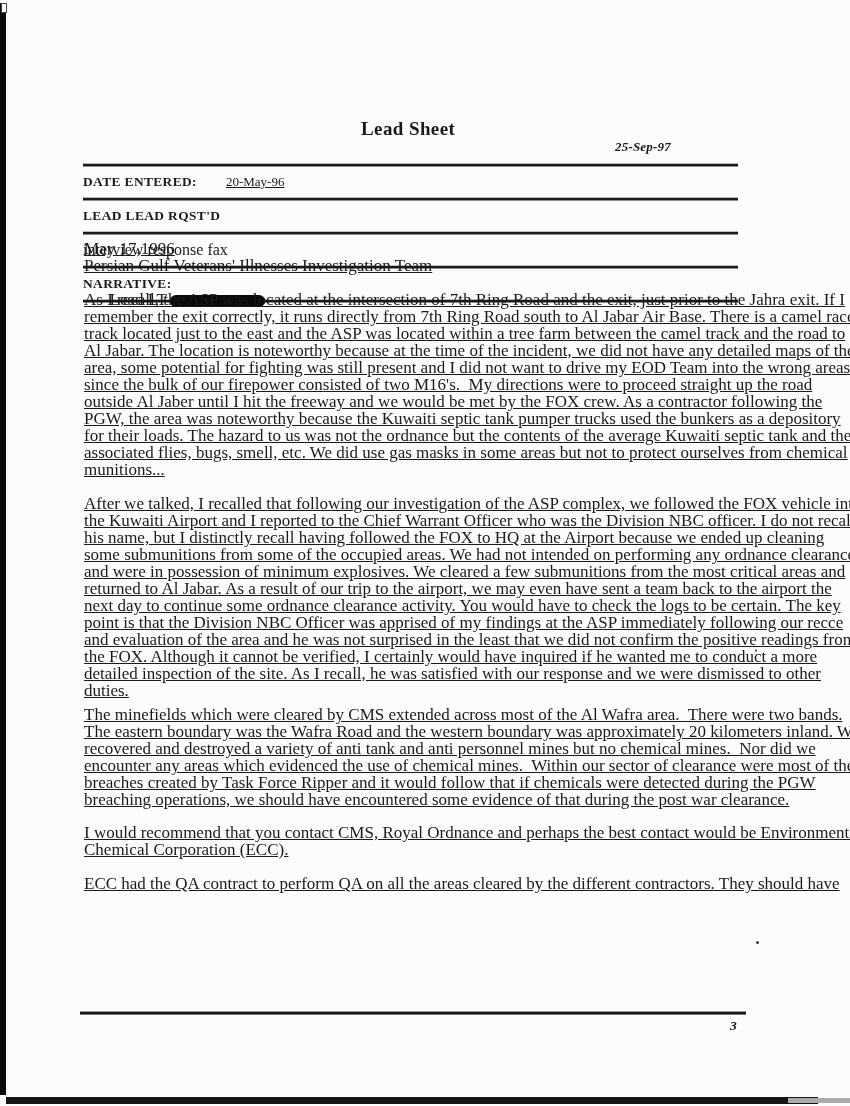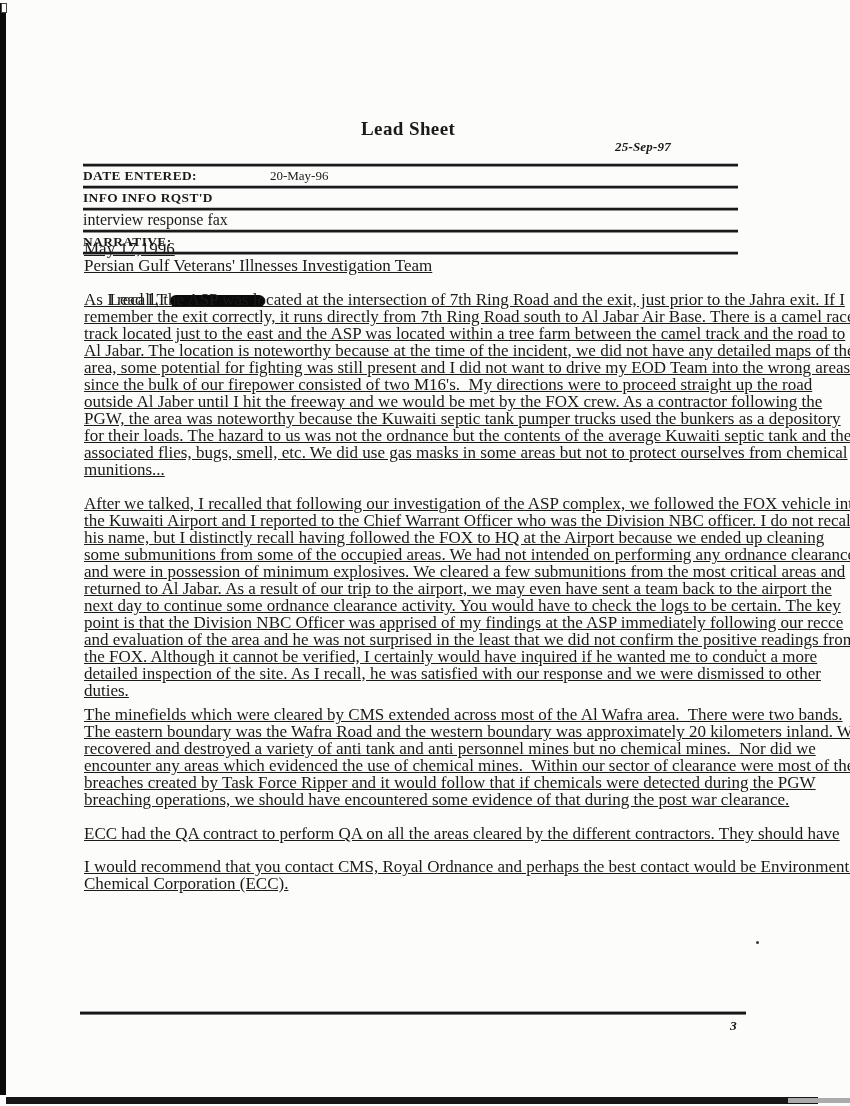--- a/index.html
+++ b/index.html
@@ -14,23 +14,23 @@
   .art-bottom-bar{position:absolute;left:6px;top:1097px;width:812px;height:7px;background:#161616;}
   .art-bottom-fade{position:absolute;left:788px;top:1098px;width:62px;height:5px;background:#ababab;}
   .art-speck-1{position:absolute;left:756px;top:941px;width:3px;height:3px;background:#3a3a3a;border-radius:50%;}
   .art-speck-2{position:absolute;left:755px;top:649px;width:2px;height:3px;background:#666;border-radius:50%;}
   
   .title{position:absolute;left:361px;top:118px;font-size:19px;font-weight:700;letter-spacing:.4px;}
   .docdate{position:absolute;left:615px;top:139px;font-size:13px;font-style:italic;font-weight:600;letter-spacing:.2px;}
   
   .meta{position:absolute;left:83px;top:163px;width:655px;}
   .hr{height:4px;background:linear-gradient(to bottom,#bdbdbd 0,#bdbdbd 1px,#1a1a1a 1px,#1a1a1a 3px,#8d8d8d 3px,#8d8d8d 4px);}
-  .mrow{height:18px;display:flex;align-items:center;gap:44px;}
+  .mrow{height:30px;display:flex;align-items:center;}
   .lbl{font-weight:700;font-size:13.4px;letter-spacing:.4px;}
-  .mval{margin-left:29px;font-size:13px;}
+  .mval{margin-left:29px;font-size:13px;text-decoration:underline;}
   .plain{font-size:16px;}
   
   .lbody{position:absolute;left:84px;top:240px;width:690px;font-size:17px;line-height:17px;text-decoration:underline;}
   .aline{height:17px;white-space:pre;}
   .redact{display:inline-block;height:12px;background:#0a0a0a;border-radius:6px;vertical-align:-2px;}
   .redact-a{width:141px;margin-left:2px;}
   .redact-b{width:95px;margin-left:3px;}
   .para{white-space:pre;}
   .p2{margin-top:0;}
   .p3{margin-top:17px;}
@@ -58,21 +58,21 @@
   <div class="docdate">25-Sep-97</div>
 
   <div class="meta">
     <div class="hr"></div>
     <div class="mrow">
       <span class="lbl">DATE ENTERED:</span>
       <span class="mval">20-May-96</span>
     </div>
     <div class="hr"></div>
     <div class="mrow">
-      <span class="lbl">INFO INFO RQST'D</span>
+      <span class="lbl">LEAD LEAD RQST'D</span>
     </div>
     <div class="hr"></div>
     <div class="mrow">
       <span class="plain">interview response fax</span>
     </div>
     <div class="hr"></div>
     <div class="mrow">
       <span class="lbl">NARRATIVE:</span>
     </div>
     <div class="hr"></div>
@@ -106,21 +106,21 @@
 and evaluation of the area and he was not surprised in the least that we did not confirm the positive readings from
 the FOX. Although it cannot be verified, I certainly would have inquired if he wanted me to conduct a more
 detailed inspection of the site. As I recall, he was satisfied with our response and we were dismissed to other
 duties.</div>
     <div class="para p4">The minefields which were cleared by CMS extended across most of the Al Wafra area.  There were two bands.
 The eastern boundary was the Wafra Road and the western boundary was approximately 20 kilometers inland. We
 recovered and destroyed a variety of anti tank and anti personnel mines but no chemical mines.  Nor did we
 encounter any areas which evidenced the use of chemical mines.  Within our sector of clearance were most of the
 breaches created by Task Force Ripper and it would follow that if chemicals were detected during the PGW
 breaching operations, we should have encountered some evidence of that during the post war clearance.</div>
-    <div class="para p6">ECC had the QA contract to perform QA on all the areas cleared by the different contractors. They should have</div>
     <div class="para p5">I would recommend that you contact CMS, Royal Ordnance and perhaps the best contact would be Environmental
 Chemical Corporation (ECC).</div>
+    <div class="para p6">ECC had the QA contract to perform QA on all the areas cleared by the different contractors. They should have</div>
   </div>
 
   <div class="footrule"></div>
   <div class="pagenum">3</div>
 
 </div>
 
 </body></html>

